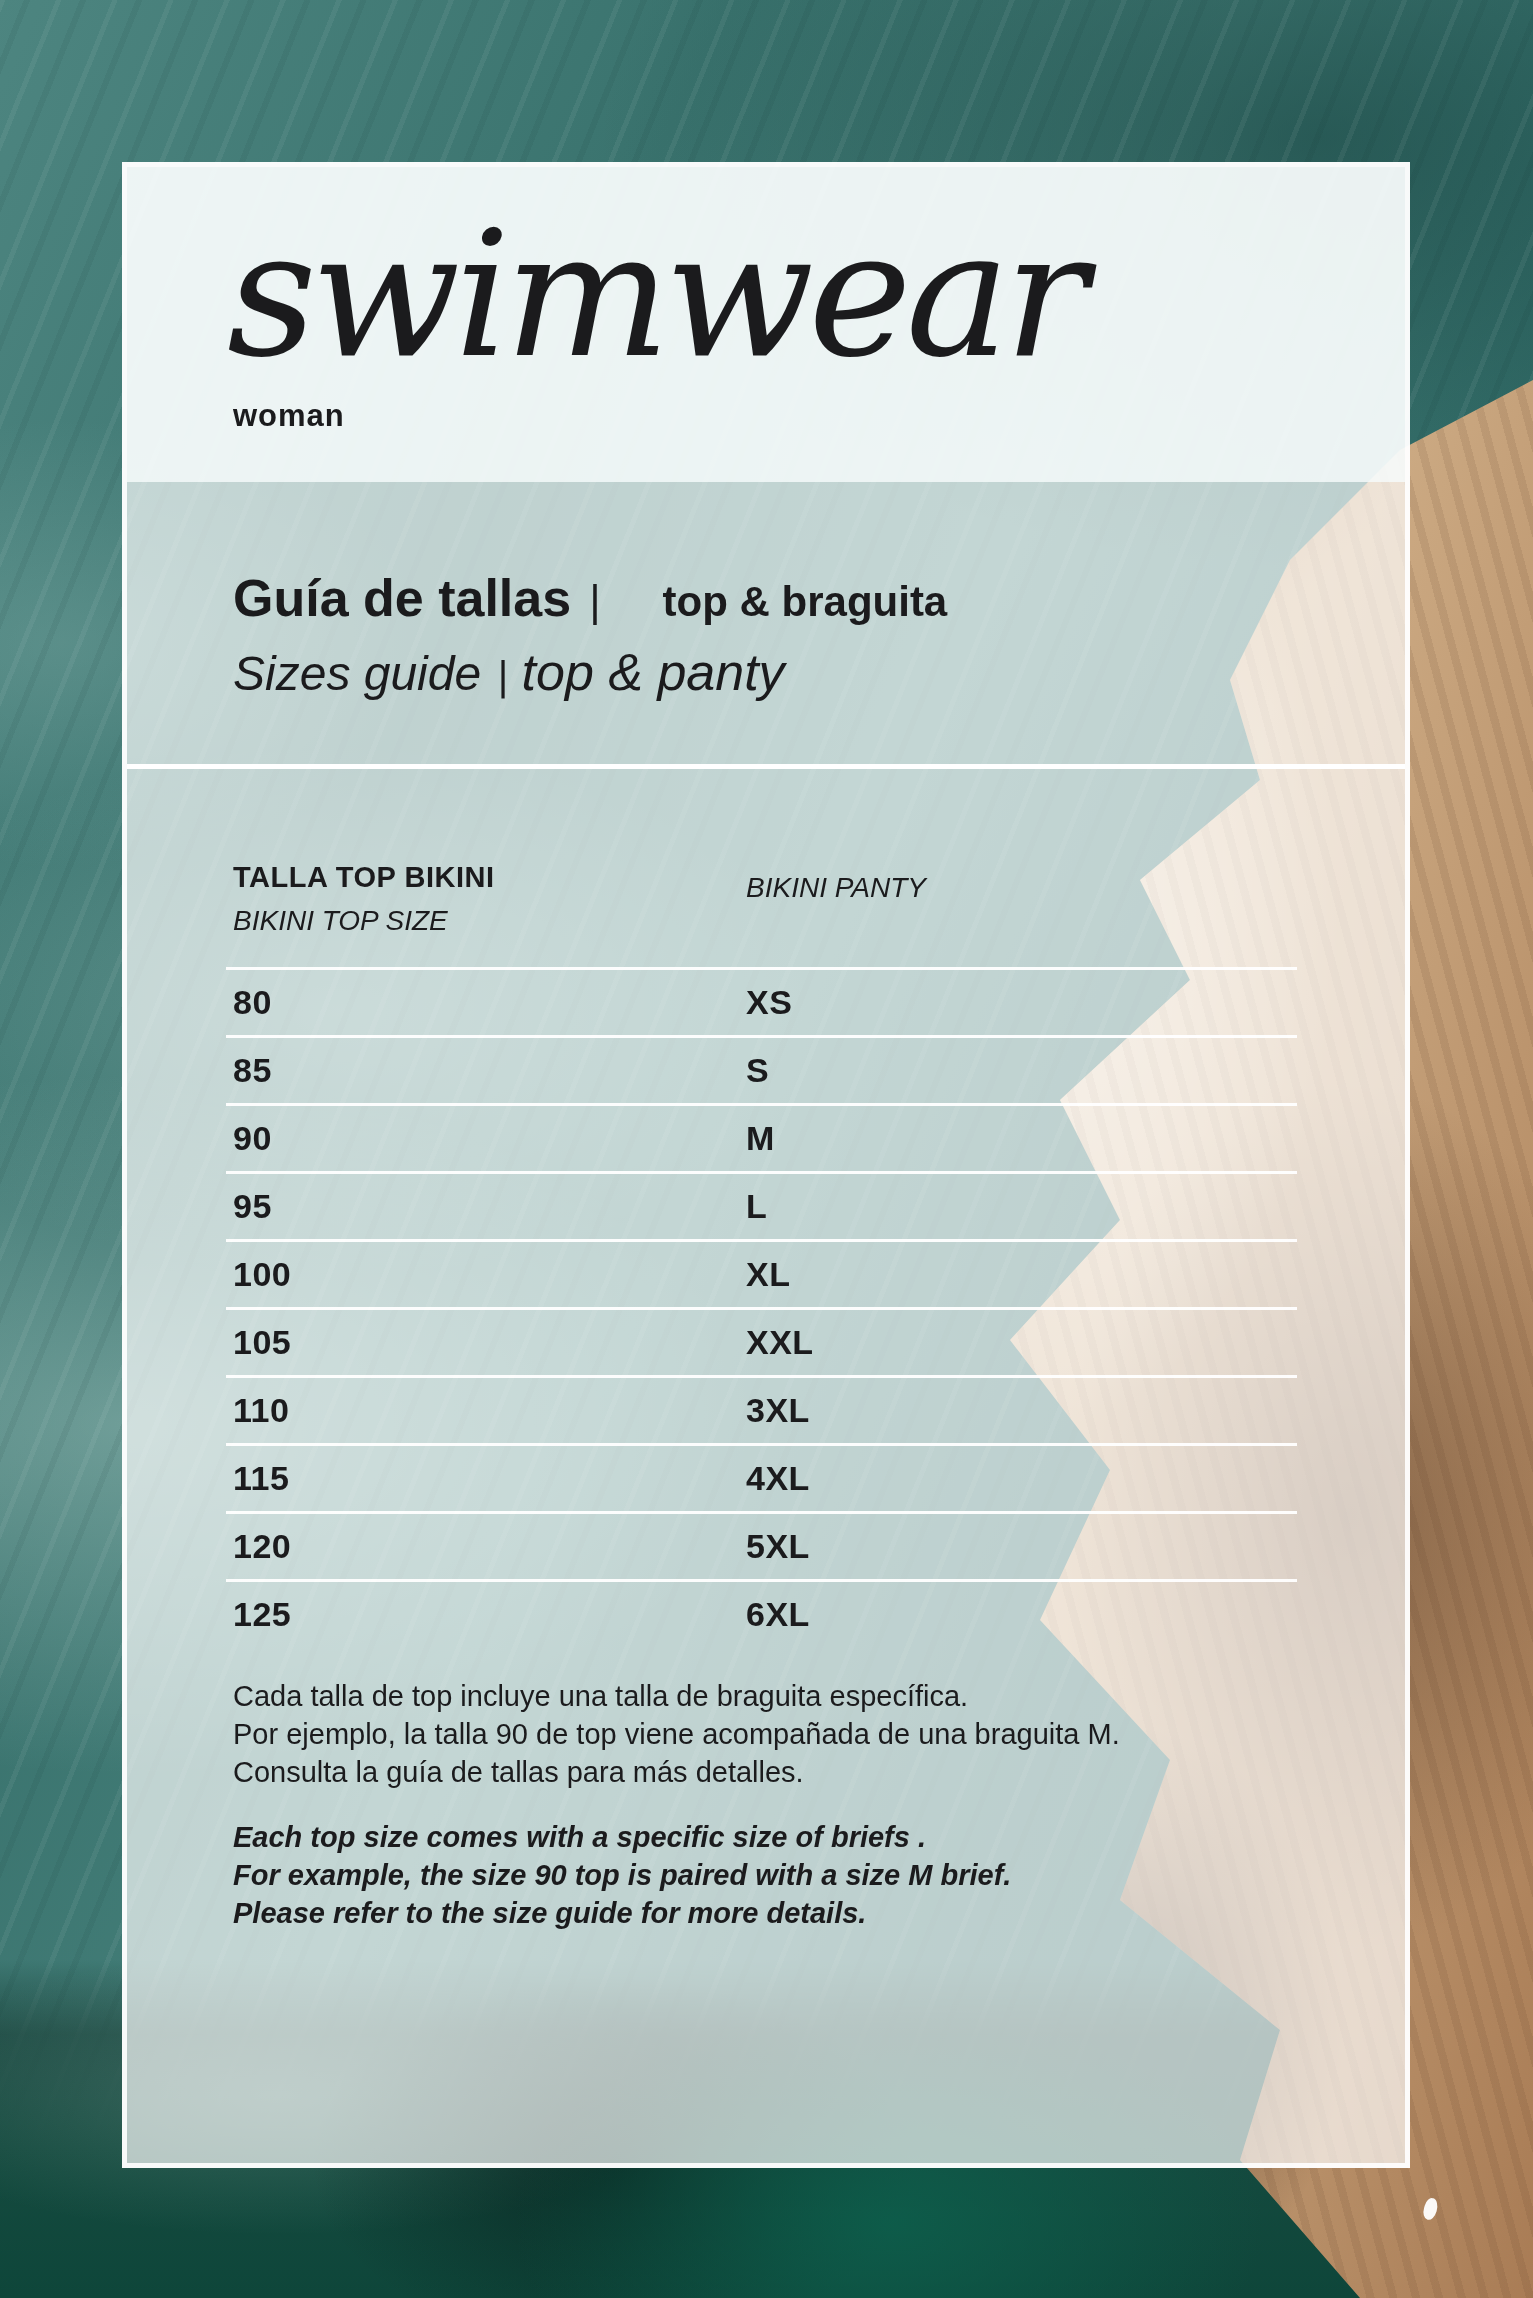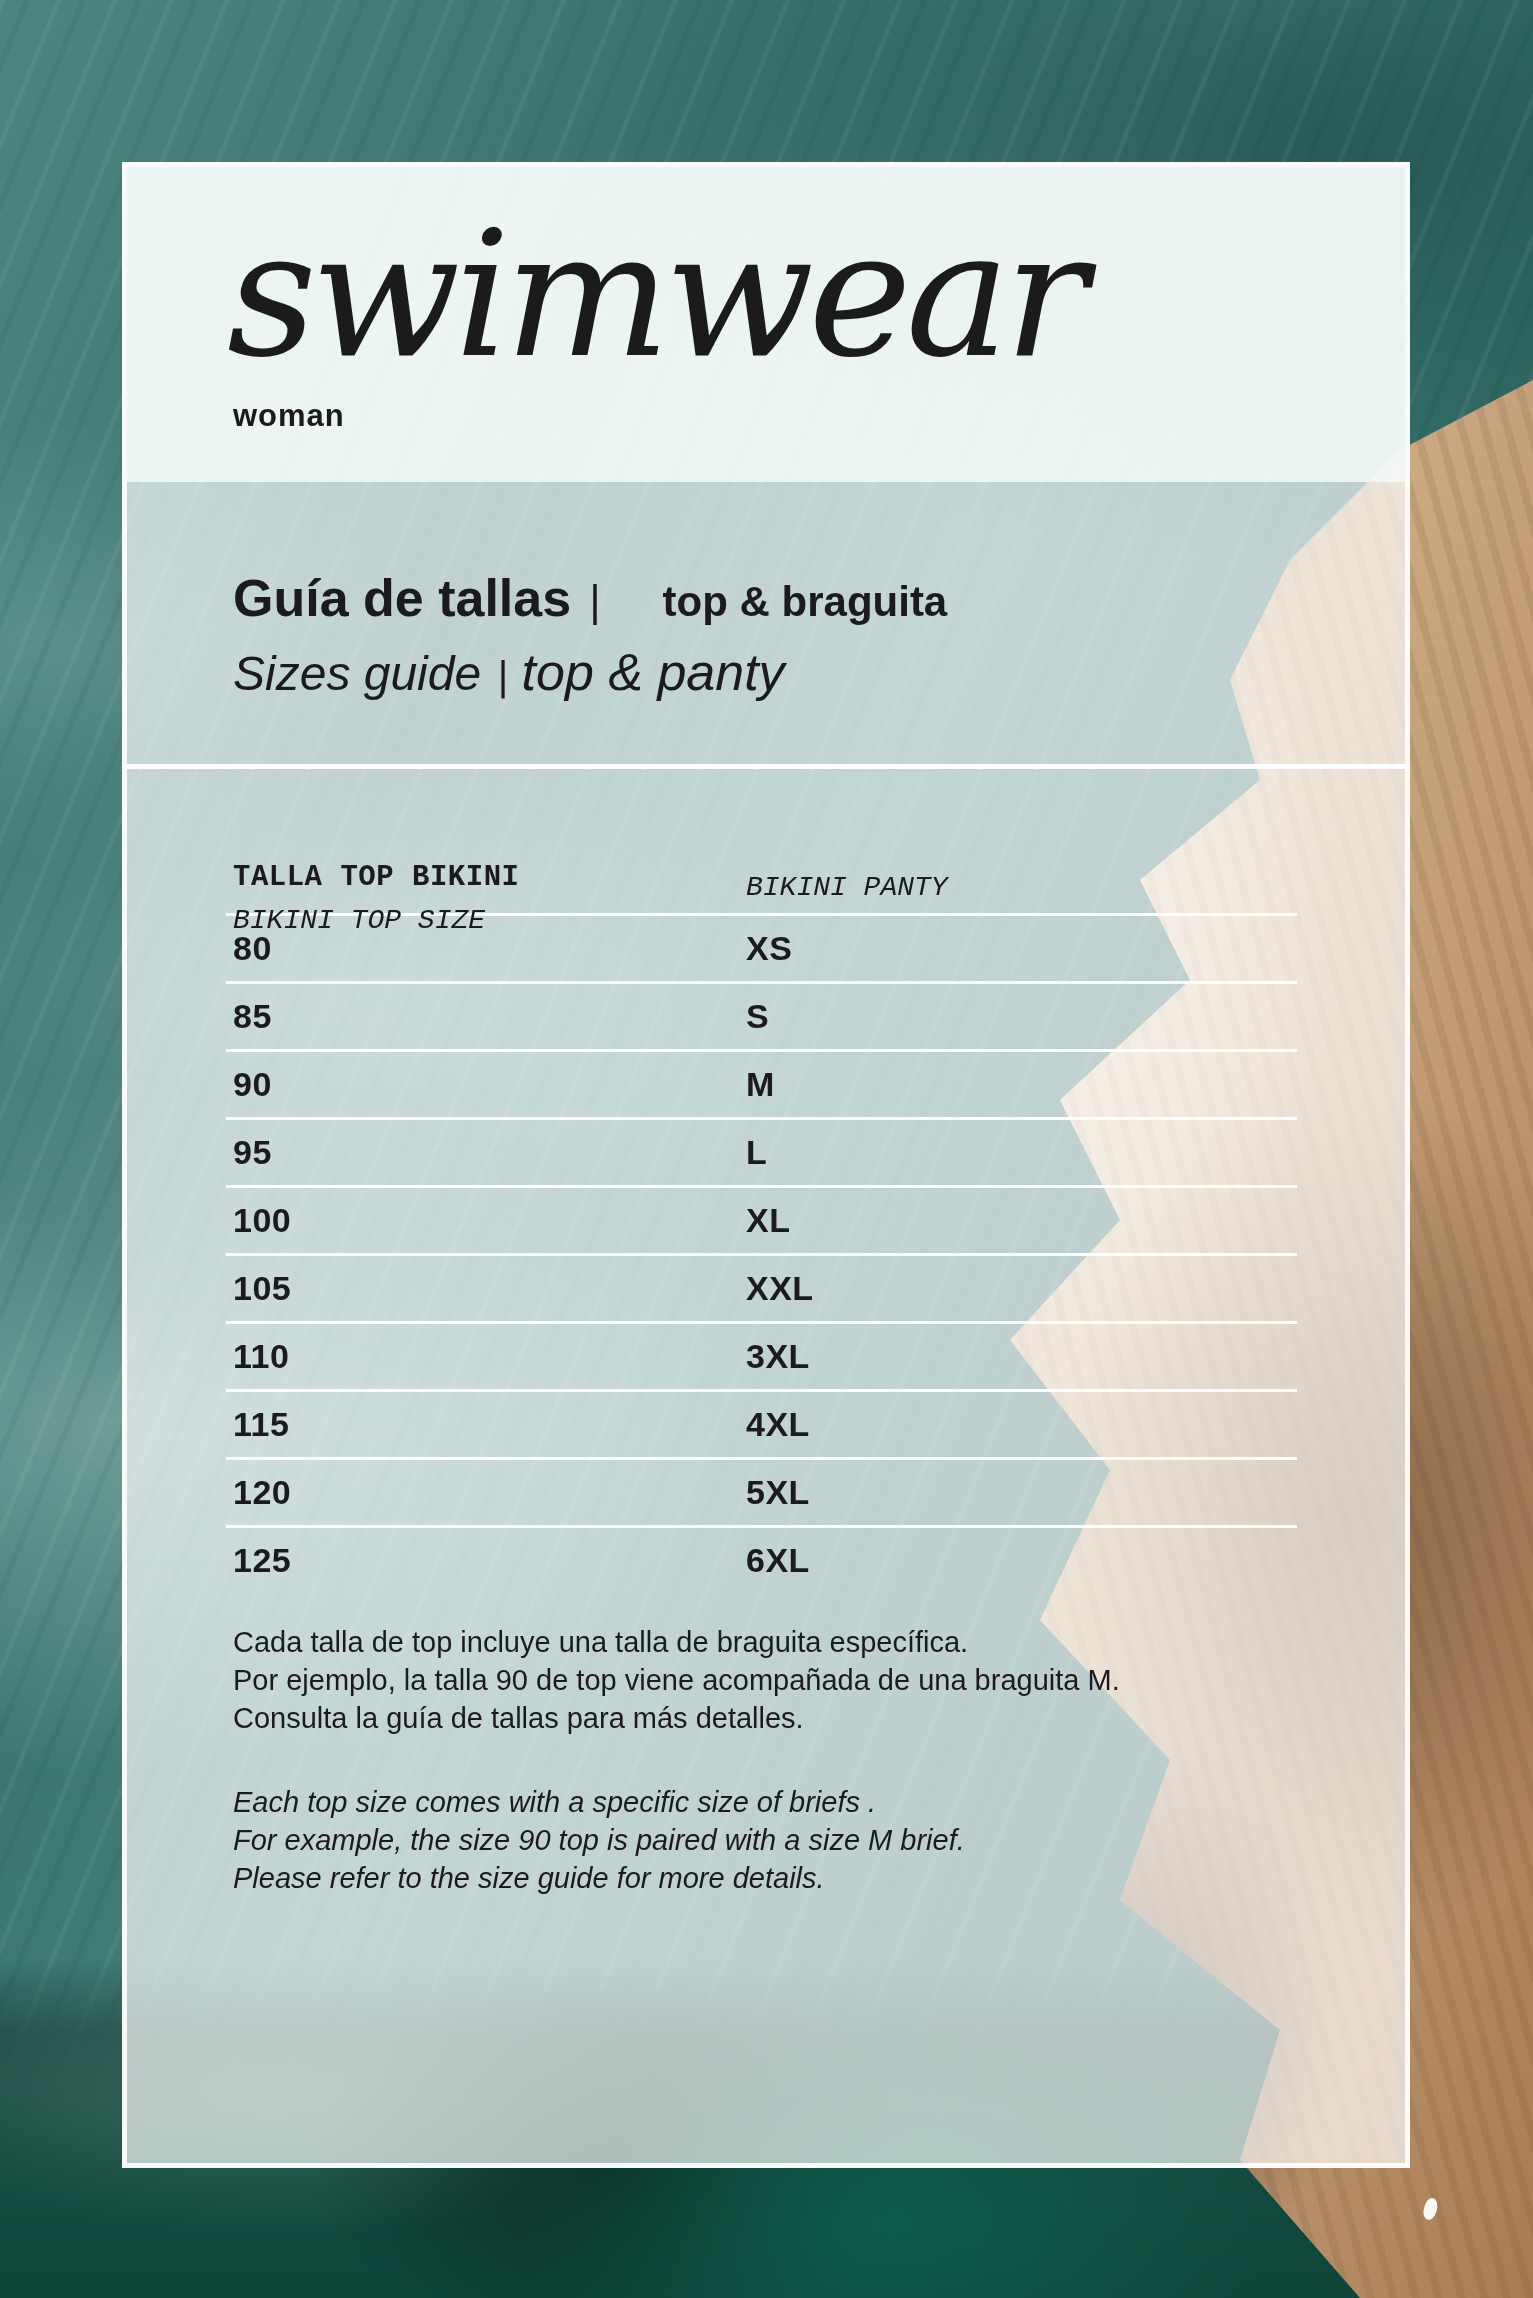--- a/index.html
+++ b/index.html
@@ -94,36 +94,36 @@
 
   .gap-line { flex:none; height:5px; background:#ffffff; }
 
   .card-main {
     flex:1; box-sizing:border-box;
     background:rgba(255,255,255,0.68);
     overflow:hidden;
   }
 
   .size-table { margin-left:99px; width:1071px; }
-  .thead { display:flex; box-sizing:border-box; height:144px; padding:92px 0 0 7px;font-family:Liberation Mono, monospace; }
+  .thead { display:flex; box-sizing:border-box; height:198px; padding:92px 0 0 7px; }
   .th { width:513px; }
   .th-main { font-size:29px; font-weight:700; letter-spacing:.5px; }
   .th-sub  { font-size:28px; font-style:italic; font-weight:400; margin-top:11px; }
 
   .trow {
     display:flex; align-items:center;
     height:68px; box-sizing:border-box;
     border-top:3px solid rgba(255,255,255,0.95);
     padding-left:7px;
     font-size:34px; font-weight:600; letter-spacing:.5px;
   }
   .trow .c1 { width:513px; }
 
   .notes { margin:30px 0 0 106px; font-size:29px; line-height:38px; font-weight:500; }
-  .notes-en { margin-top:46px; font-style:italic; font-weight:400; }
+  .notes-en { margin-top:27px; font-style:italic; font-weight:700; }
 </style>
 </head>
 <body>
 
 <div class="bg-water"></div>
 <div class="bg-waves"></div>
 <div class="bg-deepwater"></div>
 <div class="bg-rock"></div>
 <div class="glint"></div>
 

